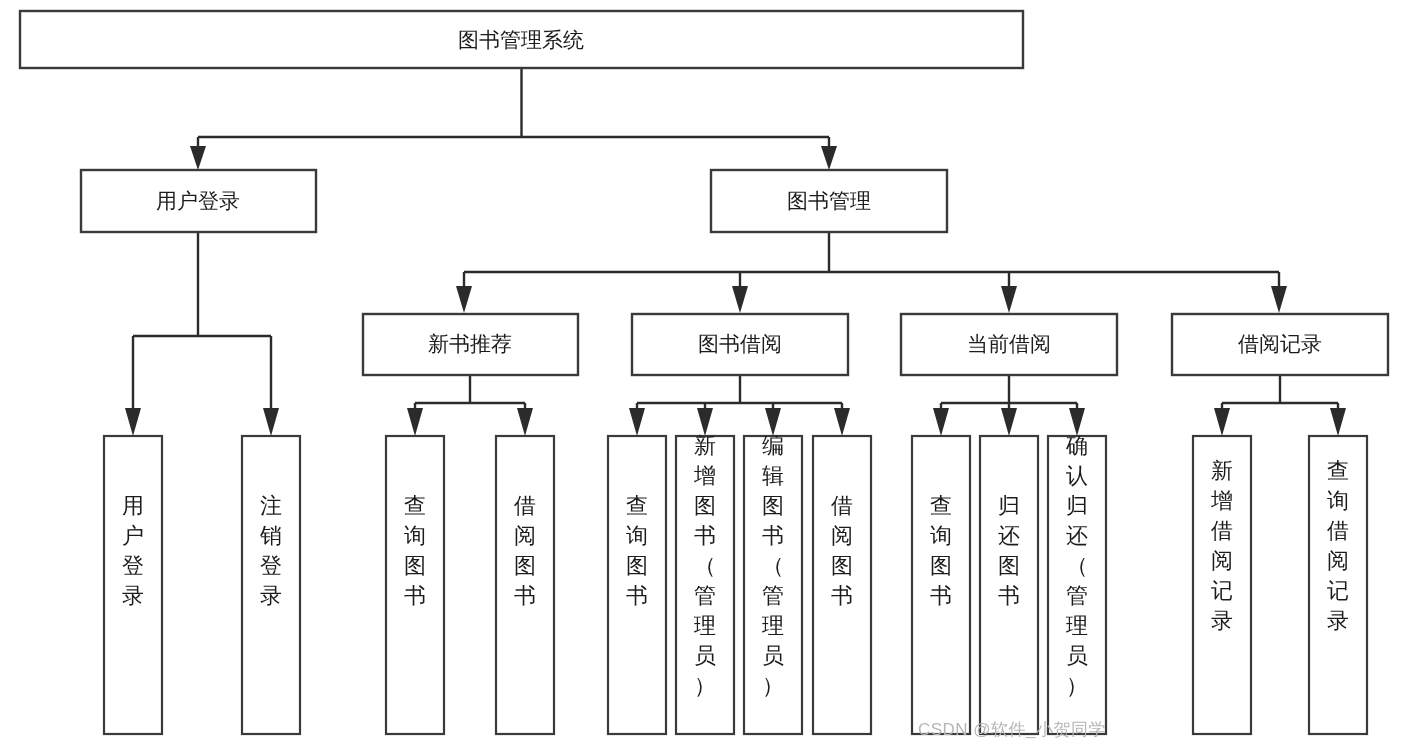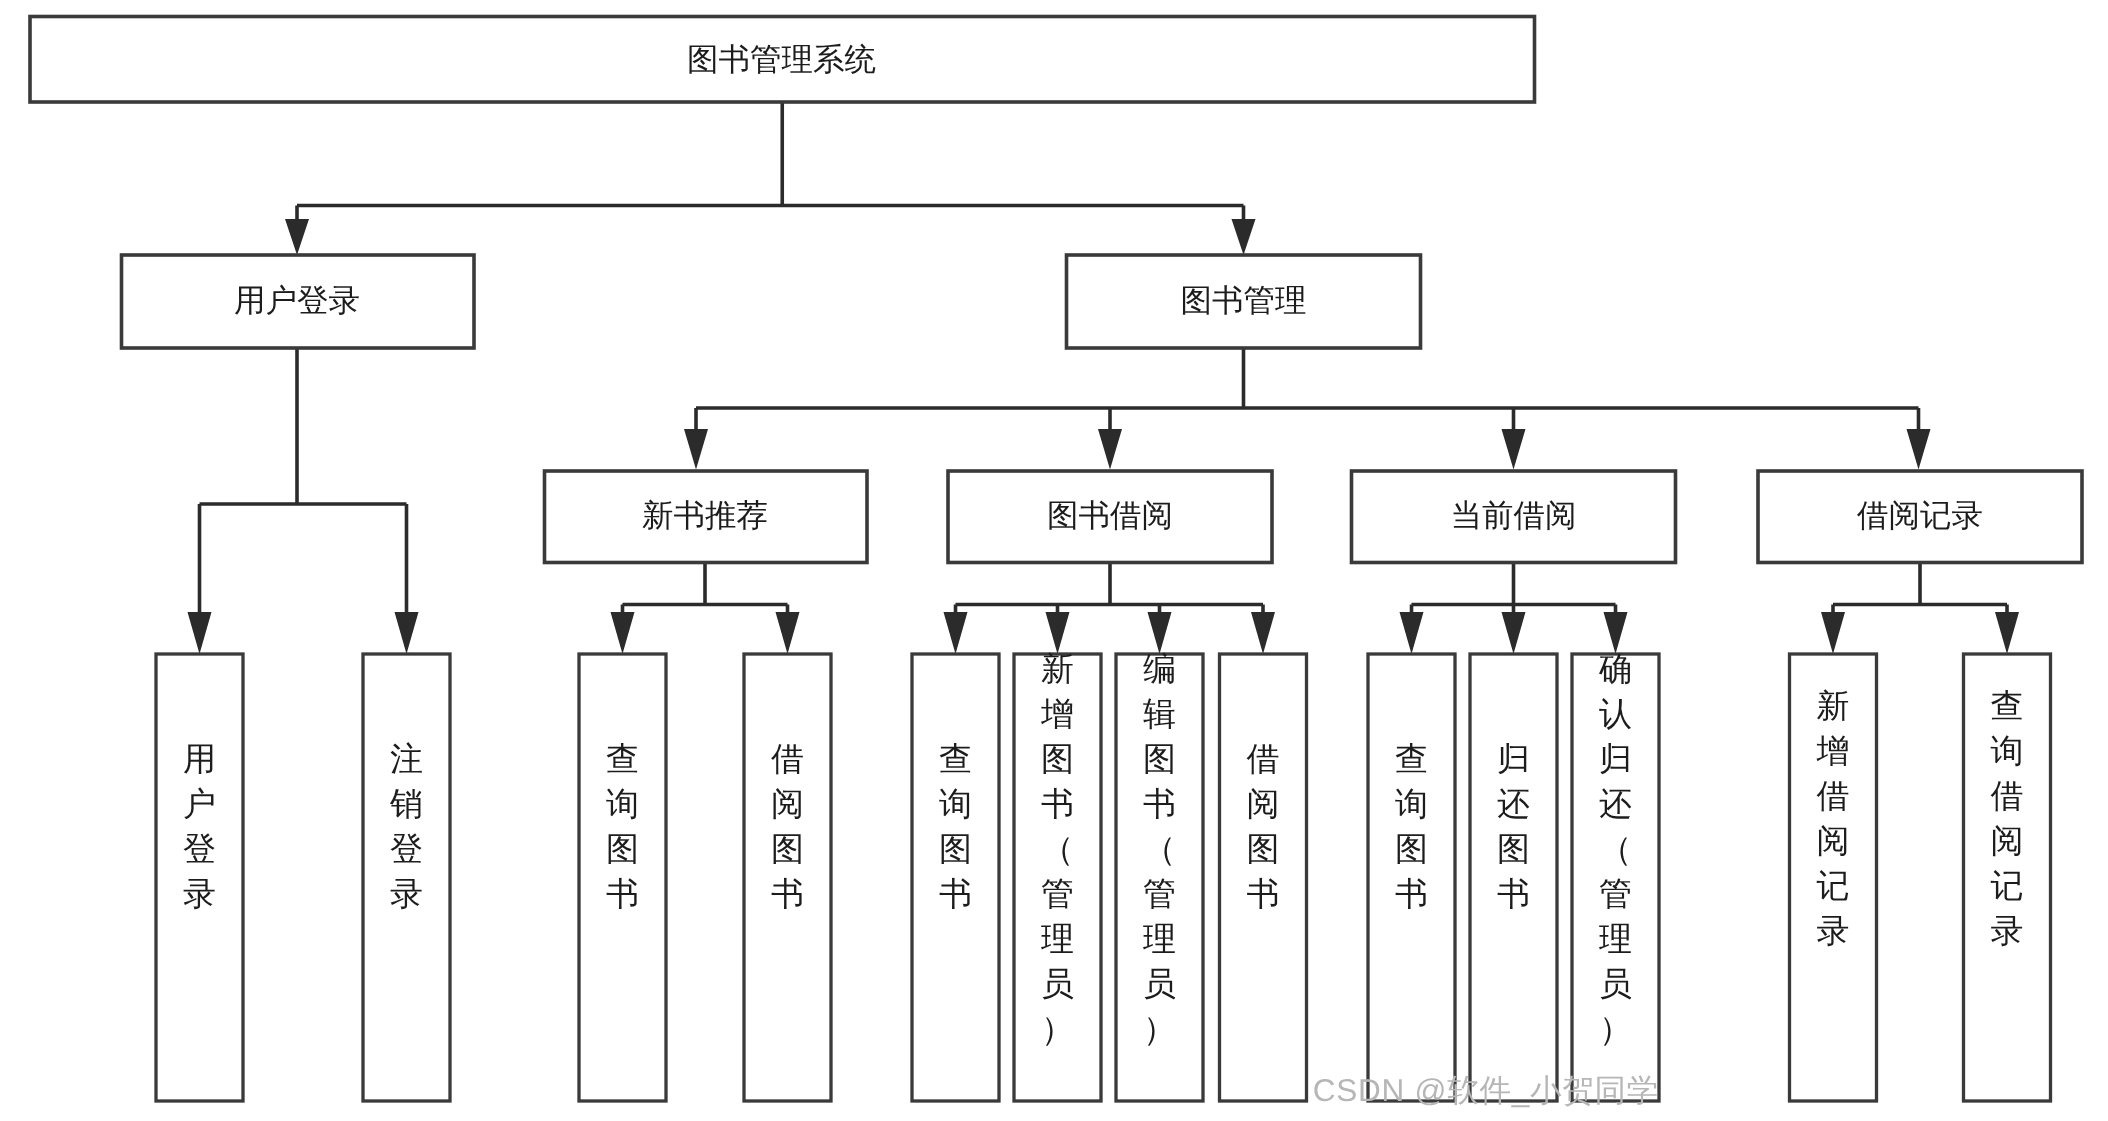--- a/index.html
+++ b/index.html
@@ -55,21 +55,21 @@
     font-family: "Liberation Sans", "DejaVu Sans", sans-serif;
     font-size: 22px;
     fill: #1c1c1c;
     text-anchor: middle;
   }
   .watermark {
     position: absolute;
     right: 12px;
     bottom: 6px;
     font-family: "Liberation Sans", "DejaVu Sans", sans-serif;
-    font-size: 21px;
+    font-size: 17px;
     color: #b6b6b6;
     letter-spacing: 0.5px;
     white-space: nowrap;
     user-select: none;
   }
 </style>
 </head>
 <body>
 
 <div id="diagram-root">

